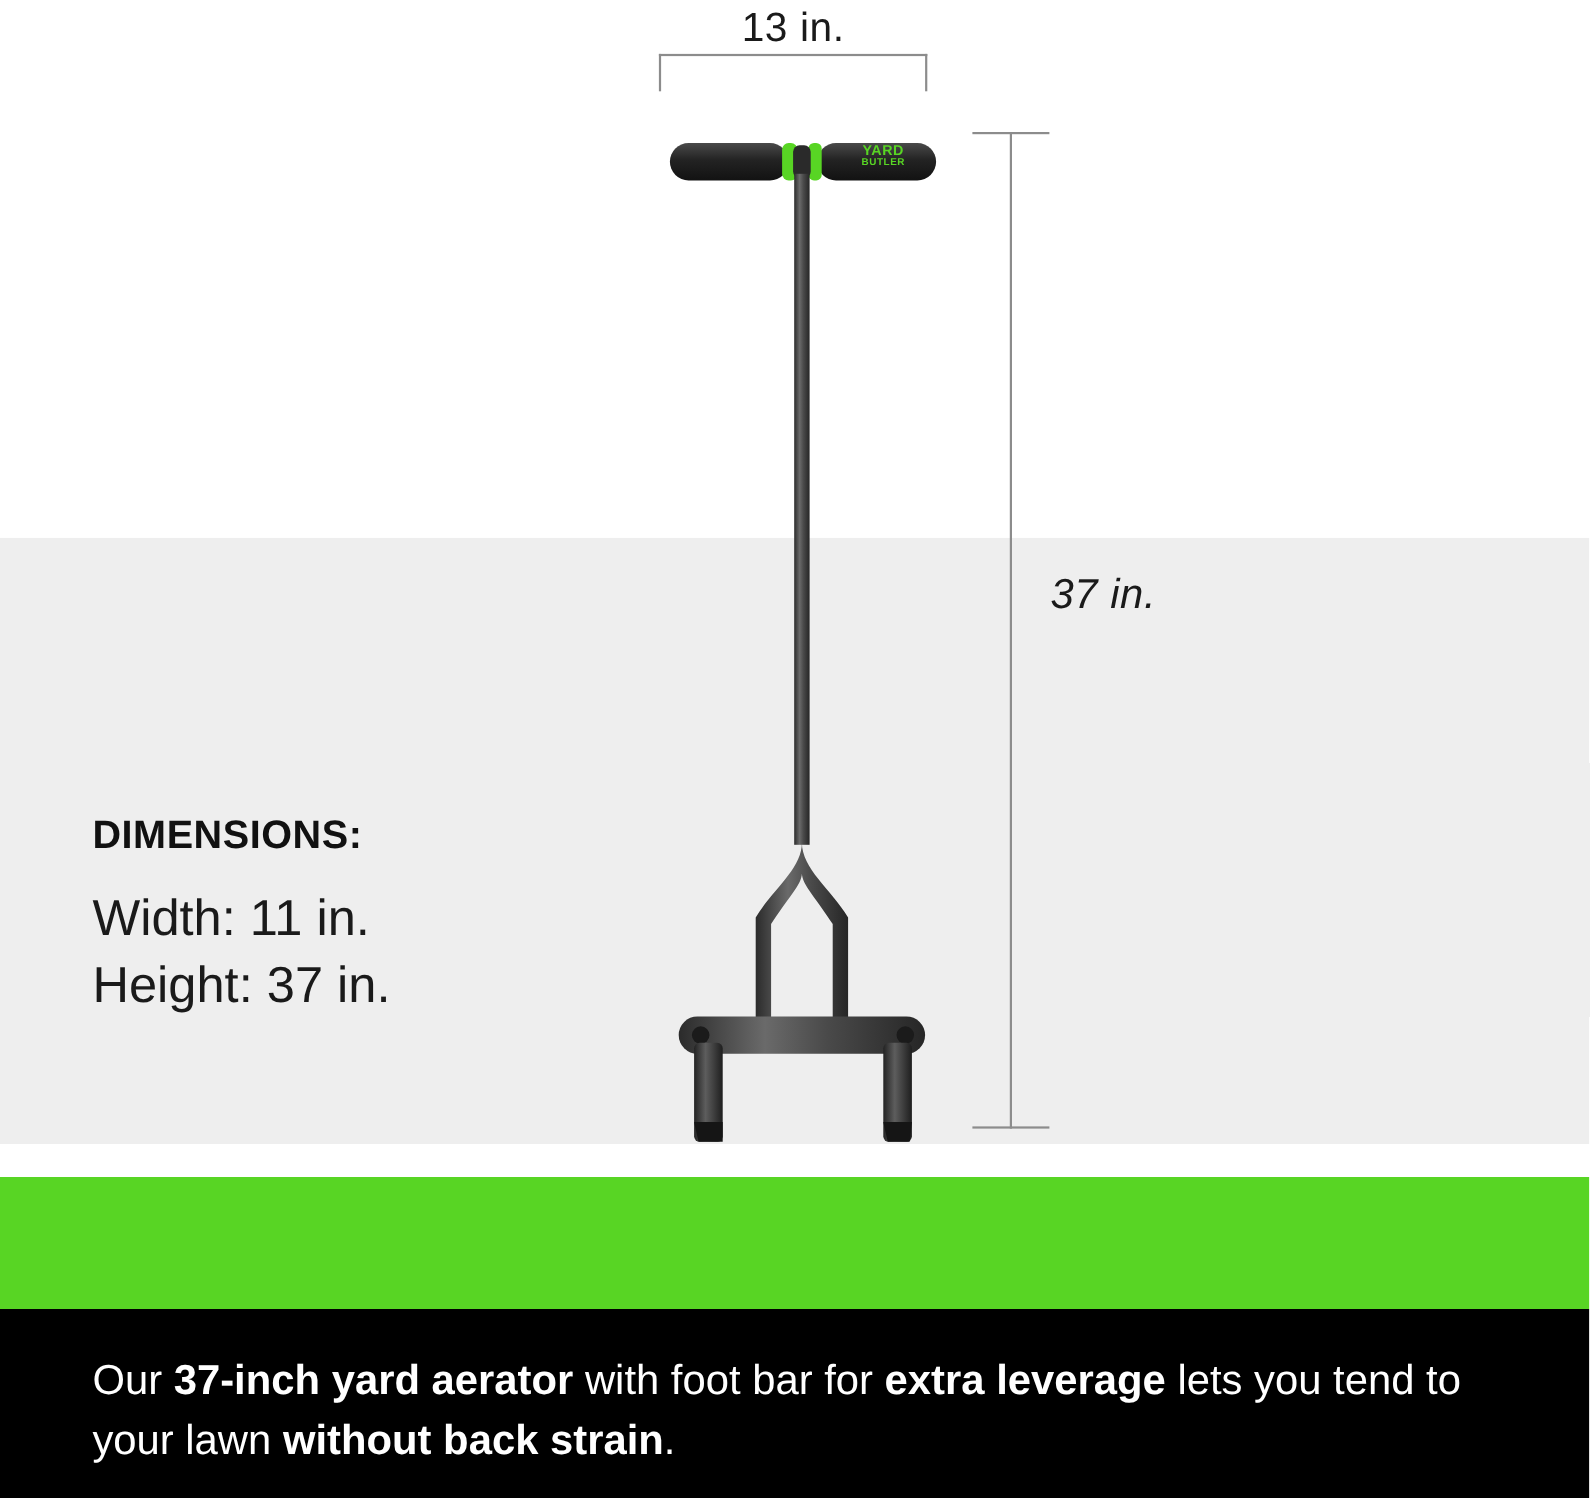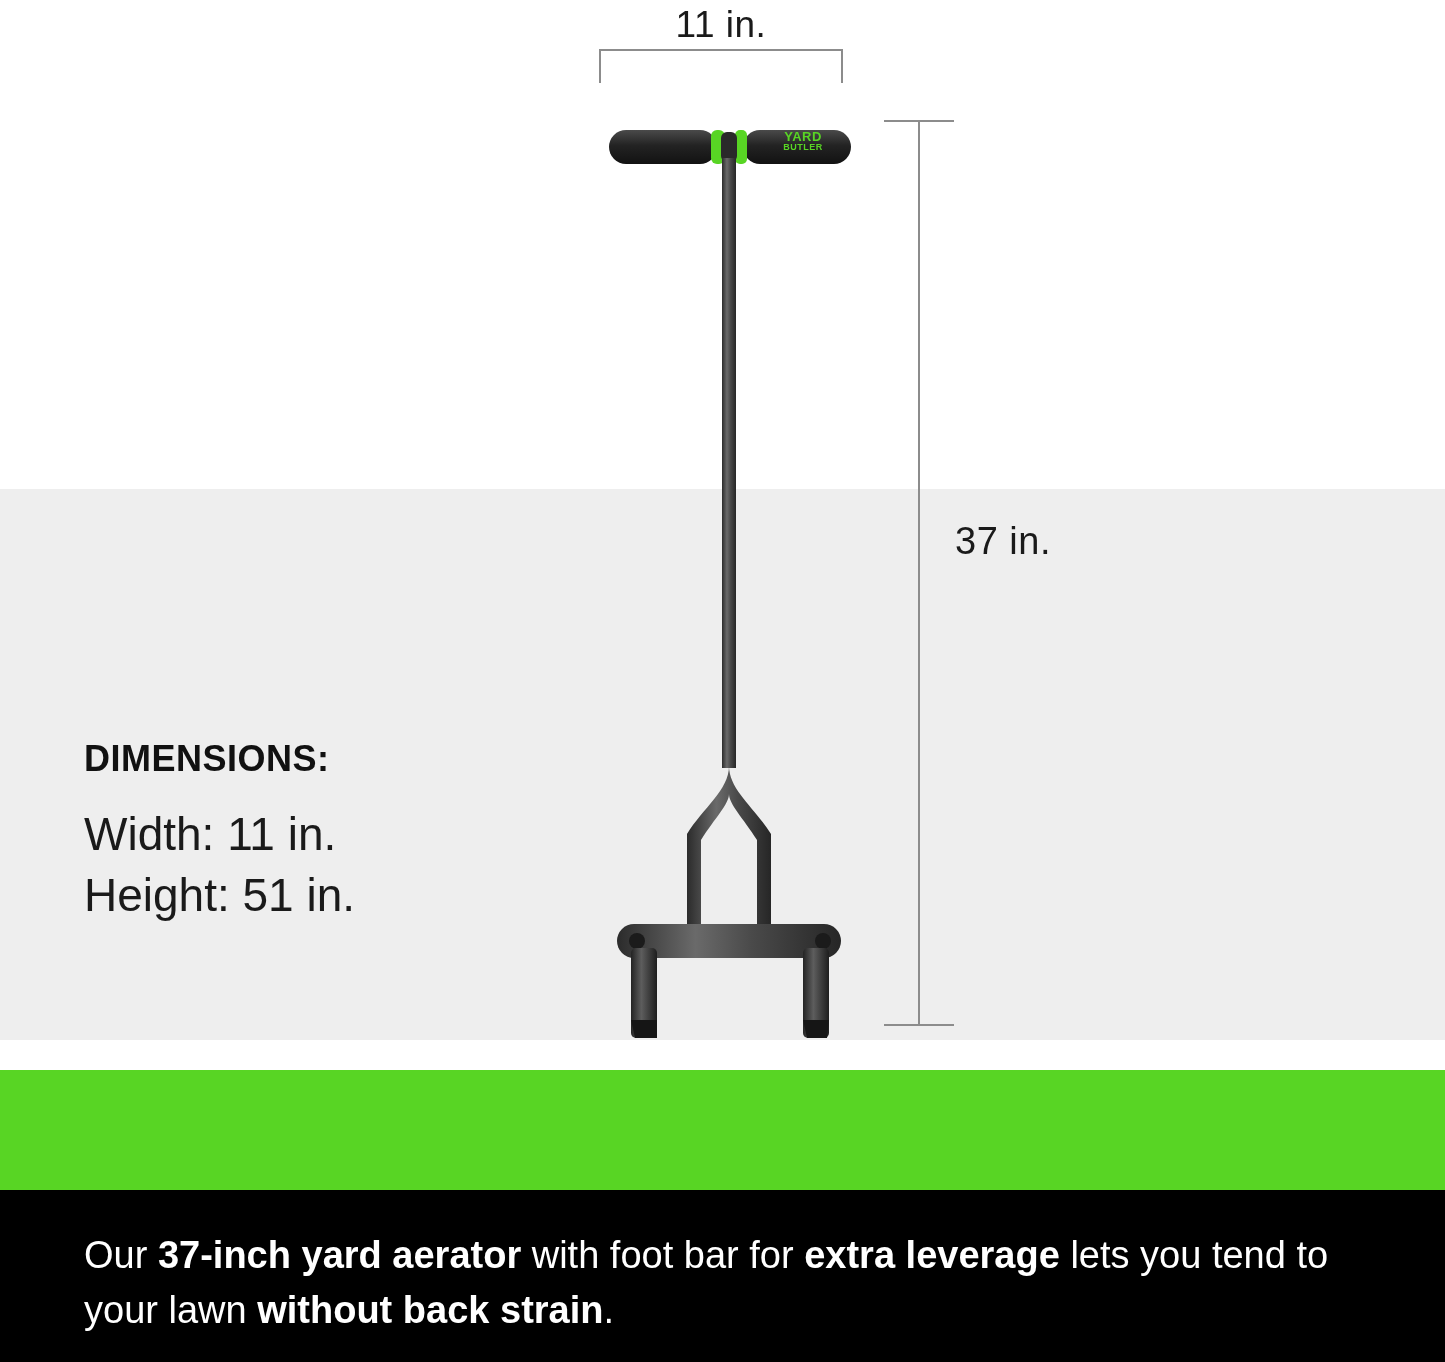--- a/index.html
+++ b/index.html
@@ -115,20 +115,21 @@
   }
   .height-dim .tick-t { top: 2px; }
   .height-dim .tick-b { top: 906px; }
   .height-label {
     position: absolute;
     left: 955px;
     top: 520px;
     font-size: 38px;
     color: #1a1a1a;
     letter-spacing: 0.5px;
+    font-style: italic;
   }
 
   
   .dims-block {
     position: absolute;
     left: 84px;
     top: 738px;
     width: 420px;
     color: #111111;
   }
@@ -206,21 +207,21 @@
 <body>
 
 <div id="page">
 
   <div class="band-gray"></div>
   <div class="band-white-gap"></div>
   <div class="band-green"></div>
   <div class="band-black"></div>
 
   <div class="width-dim">
-    <div class="label">11 in.</div>
+    <div class="label">13 in.</div>
     <div class="hline"></div>
     <div class="tick-l"></div>
     <div class="tick-r"></div>
   </div>
 
   <div class="height-dim">
     <div class="vline"></div>
     <div class="tick-t"></div>
     <div class="tick-b"></div>
   </div>
@@ -272,21 +273,21 @@
 
     <div class="brand-text">
       <span class="b1">YARD</span>
       <span class="b2">BUTLER</span>
     </div>
   </div>
 
   <div class="dims-block">
     <div class="dims-title">DIMENSIONS:</div>
     <div class="dims-line">Width:  11 in.</div>
-    <div class="dims-line">Height: 51 in.</div>
+    <div class="dims-line">Height: 37 in.</div>
   </div>
 
 
   <div class="footer-text">
     <span>Our </span><b>37-inch yard aerator</b><span> with foot bar for </span><b>extra leverage</b><span> lets you tend to your lawn </span><b>without back strain</b><span>.</span>
   </div>
 
 </div>
 
 </body></html>

